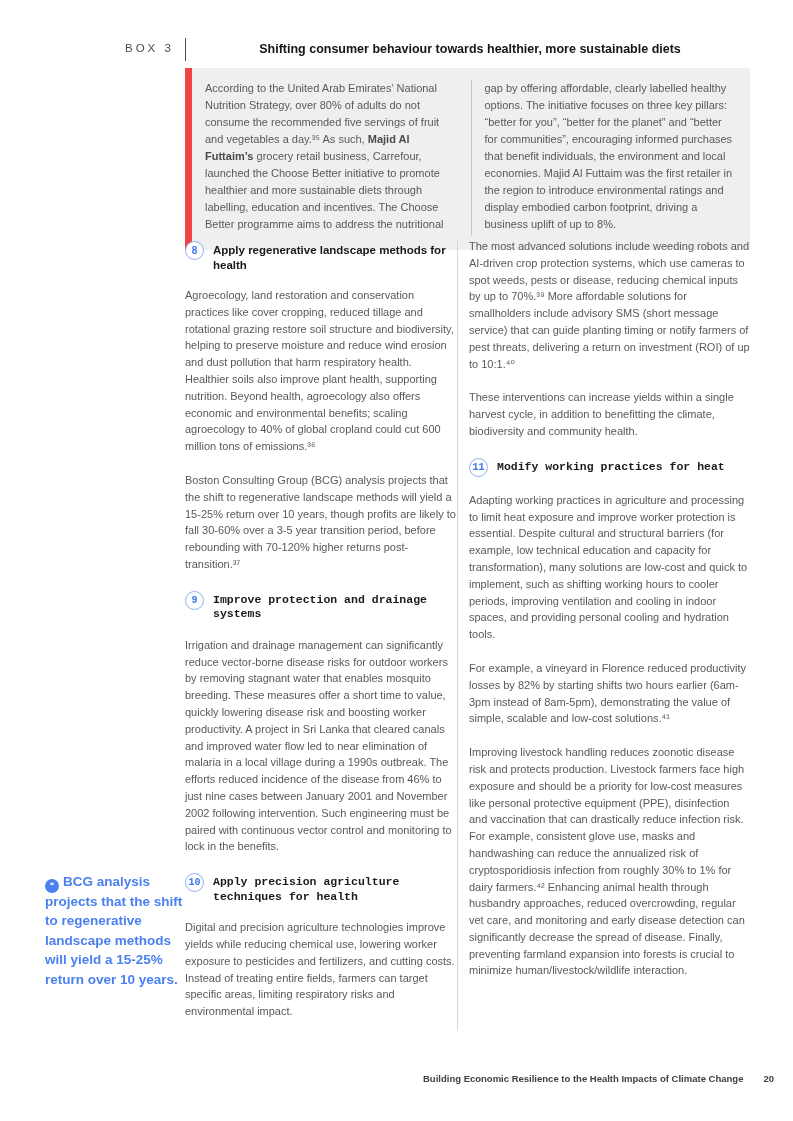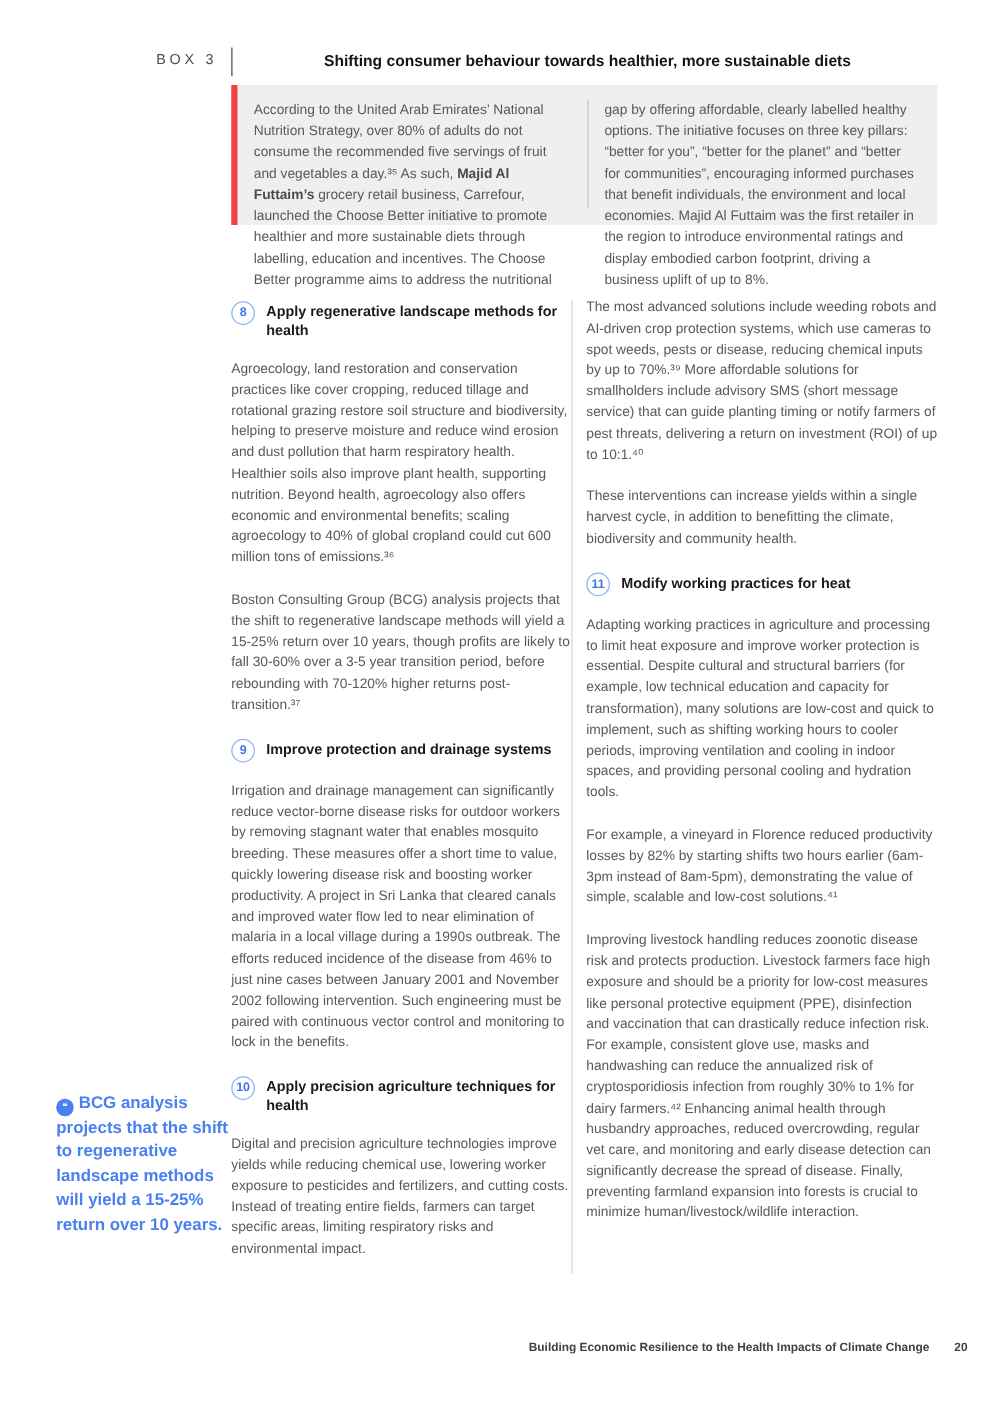--- a/index.html
+++ b/index.html
@@ -6,33 +6,33 @@
   .page{
     position:relative;width:793px;height:1121px;background:#ffffff;
     font-family:"Liberation Sans","DejaVu Sans",sans-serif;overflow:hidden;padding-left:24px;
   }
   
   .box-label{position:absolute;top:42px;left:125px;font-size:11.5px;letter-spacing:3px;color:#4d4d4f;}
   .title-rule{position:absolute;top:38px;left:185px;width:1px;height:23px;background:#4d4d4f;}
   .box-title{position:absolute;top:42px;left:200px;width:540px;font-size:12.5px;font-weight:bold;color:#151515;text-align:center;}
   
   .intro-box{
-    position:absolute;top:68px;left:185px;width:565px;height:112px;background:#eeeff0;
-    border-left:5px solid #ef4444;box-sizing:border-box;display:flex;
+    position:absolute;top:68px;left:185px;width:565px;height:182px;background:#eeeff0;
+    border-left:7px solid #ef4444;box-sizing:border-box;display:flex;
   }
   .intro-col{flex:1;padding:12px 14px 0 13px;font-size:11px;line-height:17px;color:#58595b;}
   .intro-divider{width:1px;background:#c6c8ca;margin:12px 0 14px;}
   .intro-col b{color:#4a4a4c;}
   
   .columns{position:absolute;top:238px;left:185px;width:565px;display:flex;}
   .col{width:272px;}
   .col-divider{width:1px;background:#d6d7d8;margin:2px 0 6px;}
   .col-right{flex:1;padding-left:11px;}
   .section-head{display:flex;gap:9px;margin:2px 0 15px;}
-  .section-head.later{margin-top:15px;}
+  .section-head.later{margin-top:15px;font-family:Liberation Mono, monospace;}
   .num-circle{
     flex:none;width:19px;height:19px;margin-top:1px;border:1.5px solid #8fb2f3;border-radius:50%;
     color:#3b76e8;font-size:10px;font-weight:bold;display:flex;align-items:center;justify-content:center;
     box-sizing:border-box;background:#fff;
   }
   .section-title{font-size:11.5px;font-weight:bold;color:#1a1a1a;line-height:14.5px;padding-top:3px;}
   .para{margin:0 0 17px;font-size:11px;line-height:16.8px;color:#58595b;}
   
   .pull-quote{
     position:absolute;top:872px;left:45px;width:140px;

